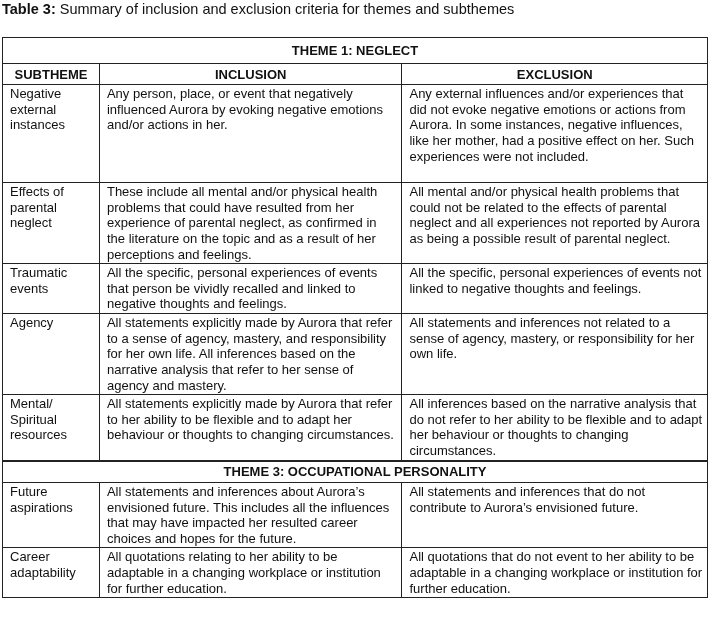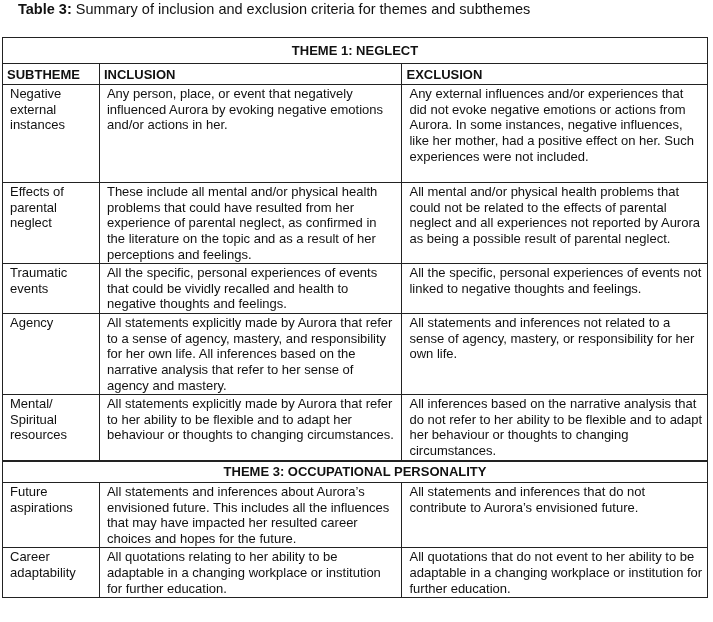--- a/index.html
+++ b/index.html
@@ -1,39 +1,39 @@
 <!DOCTYPE html>
 <html><head>
   <meta charset="utf-8">
   <style>
     html, body { margin: 0; padding: 0; background: #ffffff; }
     body {
       width: 713px; height: 622px; overflow: hidden; position: relative;
       font-family: "Liberation Sans", sans-serif; color: #111;
     }
     .caption {
-      position: absolute; left: 18px; top: 0px;
+      position: absolute; left: 2px; top: 0px;
       font-size: 14.5px; line-height: 18px; white-space: nowrap;
     }
     .caption b { font-weight: bold; }
     table.criteria {
       position: absolute; left: 2px; top: 37px;
       width: 706px; border-collapse: collapse;
       font-size: 13px; line-height: 15.6px;
     }
     table.criteria td, table.criteria th {
       border: 1px solid #222; vertical-align: top;
       padding: 1px 4px 1px 7px; text-align: left;
     }
     table.criteria tr.theme-row td {
       text-align: center; font-weight: bold; padding: 2px 4px 3px 4px;
       border-top: 2px solid #222;
     }
     table.criteria tr.first-theme td { border-top: 1px solid #222; padding-top: 5px; padding-bottom: 4px; }
-    table.criteria tr.col-head th { font-weight: bold; padding: 3px 4px 2px 4px; }
+    table.criteria tr.col-head th { text-align: center; font-weight: bold; padding: 3px 4px 2px 4px; }
     col.c1 { width: 97px; }
     col.c2 { width: 303px; }
     col.c3 { width: 306px; }
     table.criteria { border: 1px solid #222; }
   </style>
 </head>
 <body>
 
 <div class="caption">
   <b>Table 3:</b><span> Summary of inclusion and exclusion criteria for themes and subthemes</span>
@@ -60,21 +60,21 @@
       <td>Any person, place, or event that negatively influenced Aurora by evoking negative emotions and/or actions in her.</td>
       <td>Any external influences and/or experiences that did not evoke negative emotions or actions from Aurora. In some instances, negative influences, like her mother, had a positive effect on her. Such experiences were not included.</td>
     </tr>
     <tr>
       <td>Effects of parental neglect</td>
       <td>These include all mental and/or physical health problems that could have resulted from her experience of parental neglect, as confirmed in the literature on the topic and as a result of her perceptions and feelings.</td>
       <td>All mental and/or physical health problems that could not be related to the effects of parental neglect and all experiences not reported by Aurora as being a possible result of parental neglect.</td>
     </tr>
     <tr>
       <td style="height:47px">Traumatic events</td>
-      <td>All the specific, personal experiences of events that could be vividly recalled and health to negative thoughts and feelings.</td>
+      <td>All the specific, personal experiences of events that person be vividly recalled and linked to negative thoughts and feelings.</td>
       <td>All the specific, personal experiences of events not linked to negative thoughts and feelings.</td>
     </tr>
 
     <tr>
       <td>Agency</td>
       <td>All statements explicitly made by Aurora that refer to a sense of agency, mastery, and responsibility for her own life. All inferences based on the narrative analysis that refer to her sense of agency and mastery.</td>
       <td>All statements and inferences not related to a sense of agency, mastery, or responsibility for her own life.</td>
     </tr>
     <tr>
       <td>Mental/ Spiritual resources</td>

